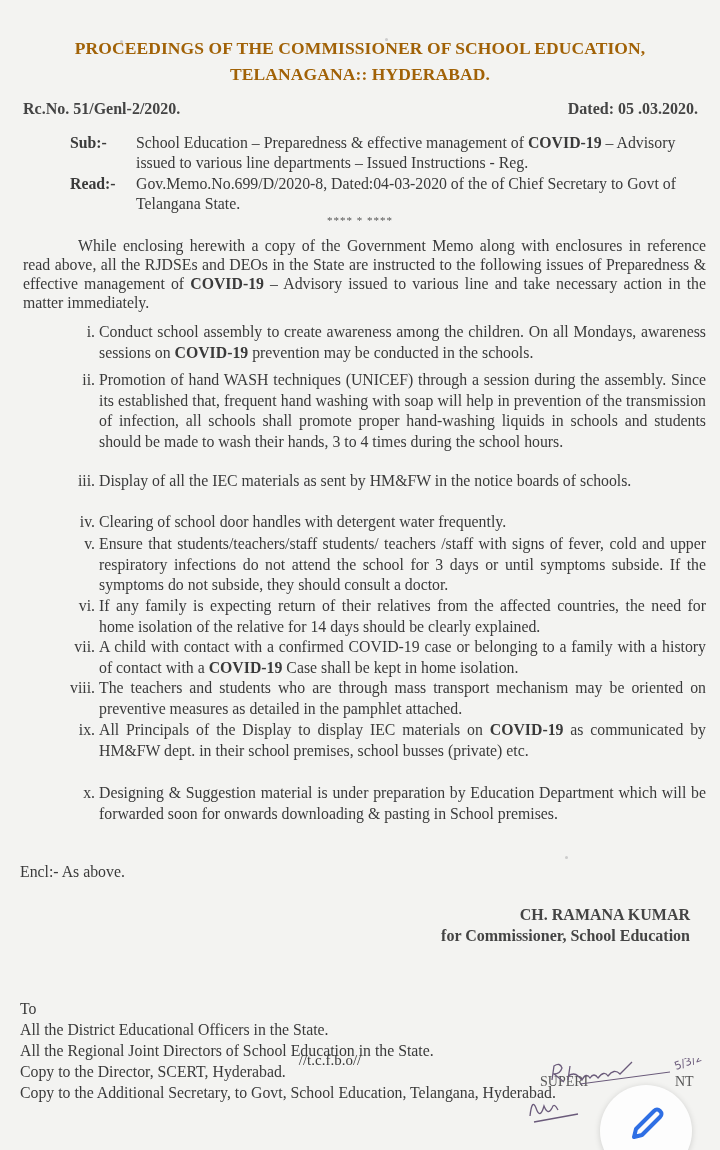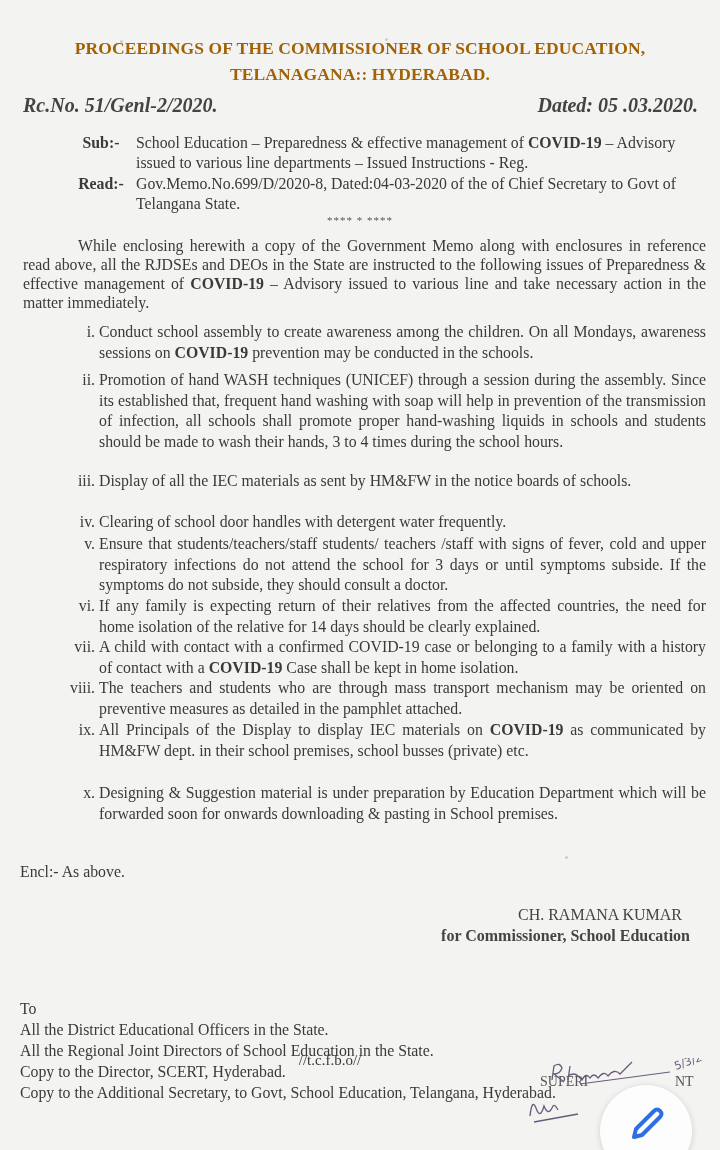--- a/index.html
+++ b/index.html
@@ -11,40 +11,40 @@
     position: relative;
   }
   .page { position: absolute; left: 0; top: 0; width: 720px; height: 1150px; }
   .title {
     position: absolute; left: 0; width: 720px; text-align: center;
     font-size: 17.5px; font-weight: bold; color: #a16207; letter-spacing: 0.1px;
   }
   .title.l1 { top: 38px; }
   .title.l2 { top: 64px; }
   .refline {
-    position: absolute; top: 94px; font-size: 20px; font-weight: bold; color: #444; font-style: italic;
+    position: absolute; top: 100px; font-size: 16px; font-weight: bold; color: #444;
   }
   .ref-no { left: 23px; }
   .ref-date { right: 22px; }
   .subblock { position: absolute; left: 70px; width: 640px; font-size: 15.8px; line-height: 20px; }
-  .subblock .lbl { font-weight: bold; display: inline-block; width: 62px; text-align: center; padding-right: 4px; }
+  .subblock .lbl { font-weight: bold; display: inline-block; width: 62px; text-align: left; padding-right: 4px; }
   .subblock .txt { position: absolute; left: 66px; top: 0; width: 575px; }
   .stars { position: absolute; top: 214px; left: 0; width: 720px; text-align: center; font-size: 11px; letter-spacing: 1px; color: #555; }
   .para {
     position: absolute; left: 23px; width: 683px; top: 236px;
     font-size: 15.8px; line-height: 19px; text-align: justify;
     text-indent: 55px;
   }
   b.cv { font-weight: bold; color: #3a3a3a; }
   .list { position: absolute; left: 0; top: 318px; width: 720px; }
   .item { position: absolute; left: 0; width: 720px; font-size: 15.8px; line-height: 20.5px; }
   .item .num { position: absolute; width: 95px; text-align: right; left: 0; }
   .item .body { position: absolute; left: 99px; width: 607px; text-align: justify; }
   .encl { position: absolute; left: 20px; top: 863px; font-size: 15.8px; }
-  .sign-name { position: absolute; right: 38px; top: 906px; font-size: 16px; font-weight: normal; color: #444; }
+  .sign-name { position: absolute; right: 30px; top: 906px; font-size: 16px; font-weight: bold; color: #444; }
   .sign-title { position: absolute; right: 30px; top: 927px; font-size: 16px; font-weight: bold; color: #444; }
   .to-block { position: absolute; left: 20px; top: 998px; font-size: 15.8px; line-height: 21px; }
   .tcfbo { position: absolute; left: 0; width: 720px; text-align: center; top: 1052px; font-size: 15px; margin-left: -30px; }
   .supt { position: absolute; left: 540px; top: 1074px; font-size: 14px; color: #555; }
   .supt2 { position: absolute; left: 675px; top: 1074px; font-size: 14px; color: #555; }
   .sig-svg { position: absolute; left: 520px; top: 1058px; width: 200px; height: 92px; }
   .fab {
     position: absolute; left: 600px; top: 1085px; width: 92px; height: 92px;
     border-radius: 50%; background: #fdfdfd;
     box-shadow: 0 1px 6px rgba(0,0,0,0.15);

